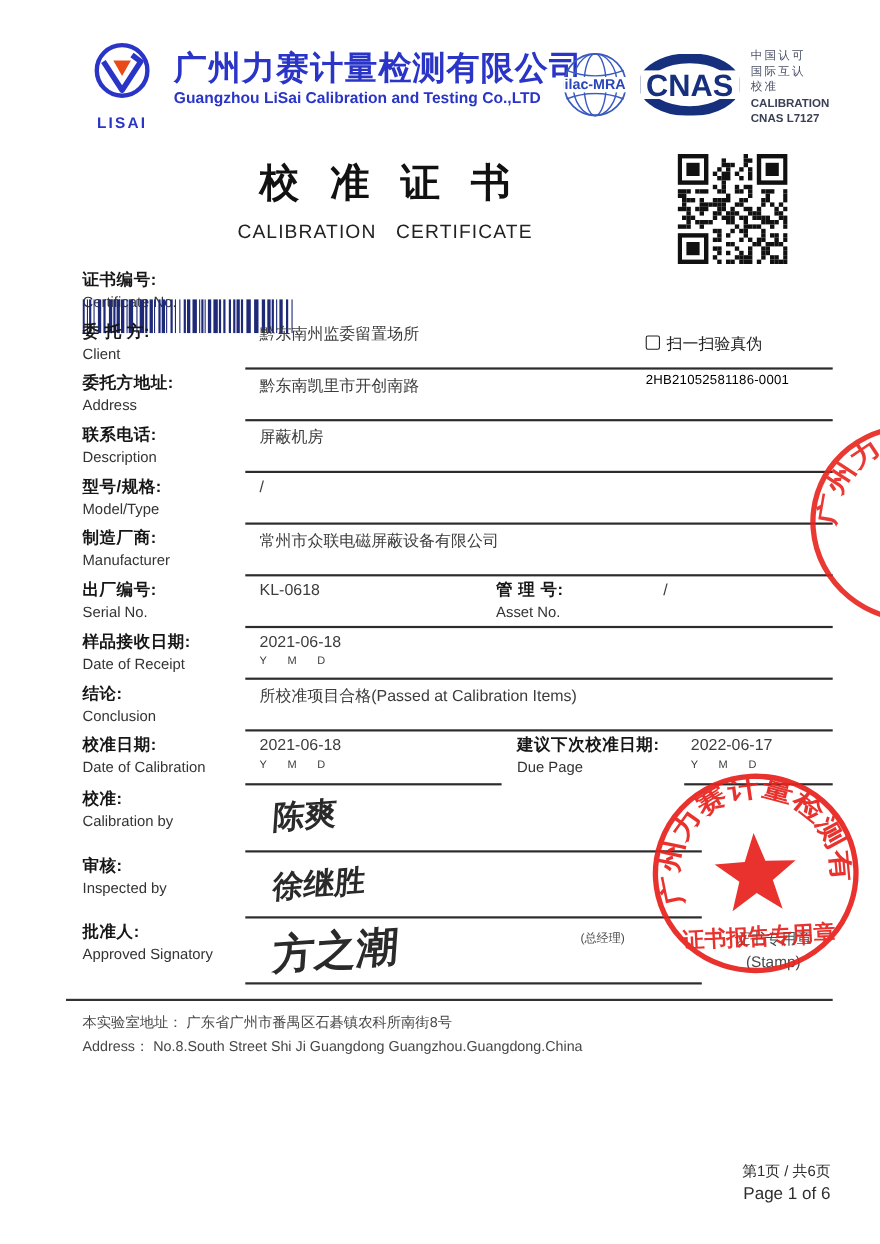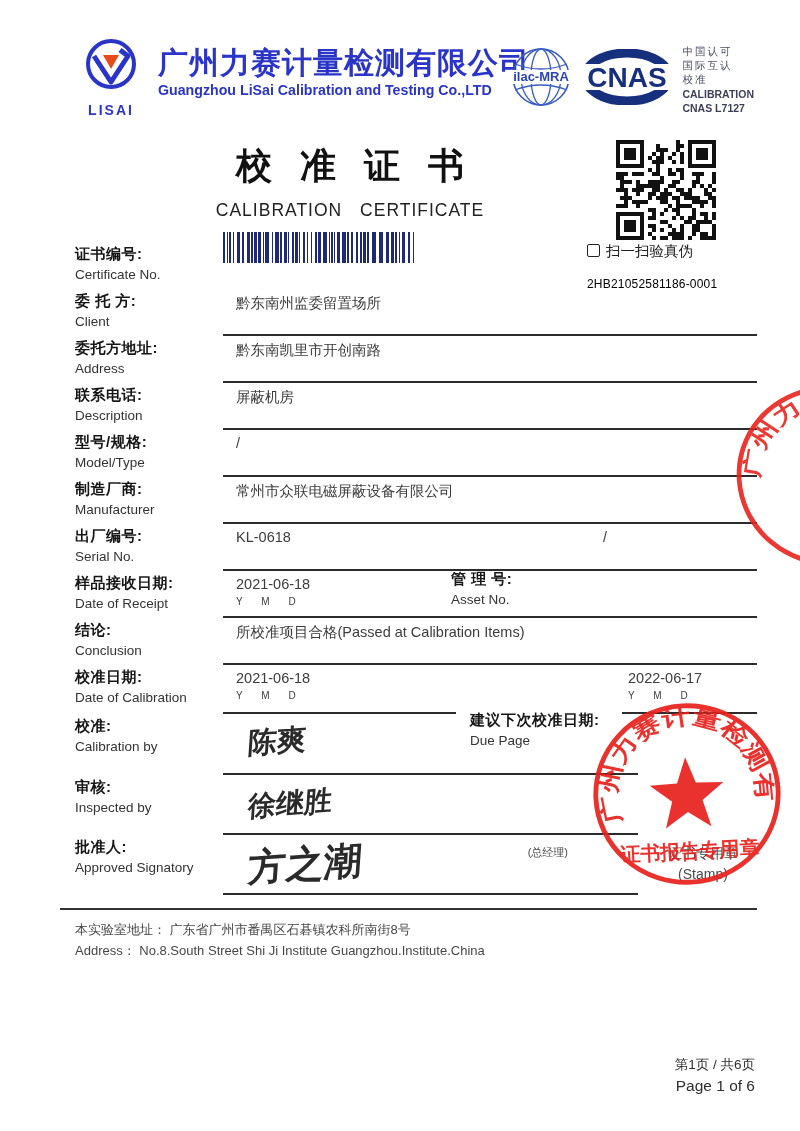--- a/index.html
+++ b/index.html
@@ -14,39 +14,39 @@
   .co-en{font-size:14.2px;font-weight:bold;color:var(--blue);margin-top:3px;}
   .accred{position:absolute;top:44px;right:46px;display:flex;align-items:center;gap:10px;}
   .cnas-info{font-size:10.5px;line-height:1.35;color:#4a4f66;letter-spacing:2px;}
   .cnas-info .en{letter-spacing:0;font-weight:bold;color:#3a3f55;}
   
   .title-block{position:absolute;top:142px;left:60px;width:580px;text-align:center;}
   .title-cn{font-size:36px;font-weight:bold;letter-spacing:28px;padding-left:28px;color:#111;}
   .title-en{font-size:17.5px;color:#222;margin-top:9px;letter-spacing:1px;word-spacing:12px;}
   .qr{position:absolute;top:140px;left:616px;width:100px;height:100px;}
   
-  .cert-row{position:absolute;top:242px;left:75px;right:43px;display:flex;}
+  .cert-row{position:absolute;top:242px;left:75px;right:43px;display:flex;flex-direction:column;}
   .lcn{font-size:15px;font-weight:bold;color:#161616;letter-spacing:.5px;}
   .len{font-size:13.5px;color:#333;margin-top:3px;}
   .cert-row .flabel{width:148px;flex-shrink:0;}
   .barcode{width:232px;height:31px;margin-top:-10px;display:flex;align-items:stretch;overflow:hidden;}
   .barcode i{display:block;background:var(--navy);height:100%;flex-shrink:0;}
   .verify{margin-left:auto;width:170px;}
   .verify .scan{font-size:14.5px;color:#222;}
   .chk{display:inline-block;width:11px;height:11px;border:1.6px solid #222;border-radius:2px;margin-right:6px;vertical-align:-1px;}
   .verify .code{font-size:12px;color:#000000;margin-top:16px;letter-spacing:.2px;}
   
   .fields{position:absolute;top:289px;left:75px;right:43px;}
   .frow{display:flex;align-items:stretch;}
   .flabel{width:148px;flex-shrink:0;padding-top:3px;}
   .fval{flex:1;border-bottom:2px solid #2c2c2c;padding:5px 0 0 13px;font-size:14.5px;color:#3c3c3c;}
   .h47{height:47px;} .h49{height:49px;}
   .h61{height:61px;} .h60{height:60px;}
   .ymd{font-size:10px;color:#3c3c3c;word-spacing:16px;margin-top:4px;}
-  .inline-label{width:152px;flex-shrink:0;padding:3px 0 17px 14px;margin-top:43px;}
+  .inline-label{width:152px;flex-shrink:0;padding:3px 0 17px 14px;}
   .vleft{flex:0 0 220px;border-bottom:2px solid #2c2c2c;padding:5px 0 0 13px;font-size:14.5px;color:#3c3c3c;}
   .vright{flex:1;border-bottom:2px solid #2c2c2c;padding:5px 0 0 6px;font-size:14.5px;color:#3c3c3c;}
   .vsig{flex:0 0 390px;border-bottom:2px solid #2c2c2c;padding:2px 0 0 25px;display:flex;align-items:flex-start;}
   .sig{font-family:"DejaVu Serif","Liberation Serif",serif;font-weight:600;color:#2a2a2a;
        transform:rotate(-4deg) skewX(-8deg);display:inline-block;}
   .sig.s1{font-size:29px;margin-top:6px;}
   .sig.s2{font-size:28px;margin-top:8px;}
   .sig.s3{font-size:38px;font-weight:700;margin-top:2px;}
   .mgr-note{margin-left:auto;margin-right:70px;font-size:11px;color:#4a4a4a;padding-top:8px;}
   .stampnote{width:130px;flex-shrink:0;text-align:center;font-size:14px;color:#4a4a4a;padding-top:8px;line-height:1.5;}
@@ -539,21 +539,21 @@
         </defs>
       <text font-size="23" font-weight="bold" fill="#e8231e" font-family="Liberation Sans,sans-serif">
         <textPath href="#arcB" startOffset="0" textLength="350" lengthAdjust="spacingAndGlyphs">广州力赛计量检测有限公司</textPath>
       </text>
     </svg>
   </div>
 
   <div class="heavy-line"></div>
   <div class="footer">
     <div>本实验室地址： 广东省广州市番禺区石碁镇农科所南街8号</div>
-    <div>Address：  No.8.South Street Shi Ji Institute Guangzhou.Institute.China</div>
+    <div>Address：  No.8.South Street Shi Ji Guangdong Guangzhou.Guangdong.China</div>
   </div>
 
   <div class="pagenum">
     <div class="cn">第1页 / 共6页</div>
     <div class="en">Page 1 of 6</div>
   </div>
 
 </div>
 
 </body></html>

